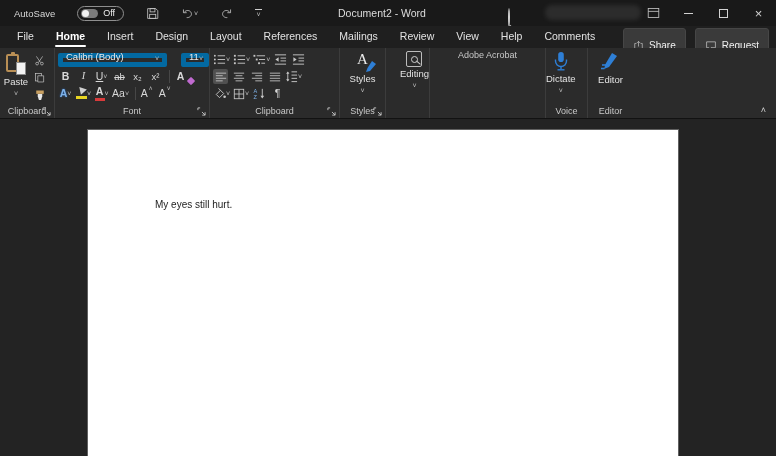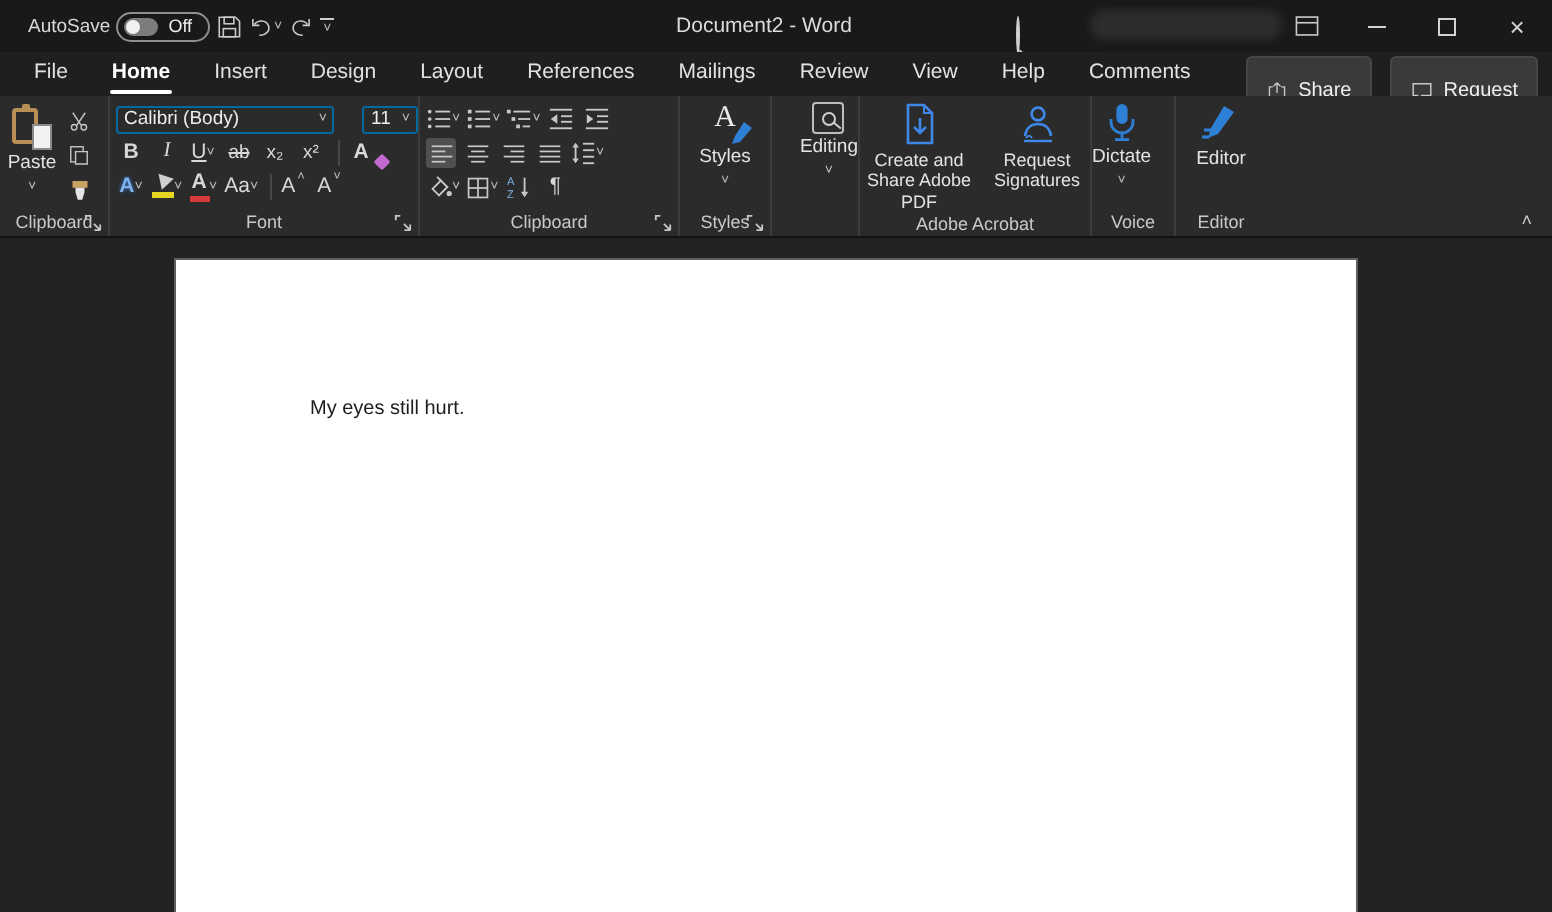--- a/index.html
+++ b/index.html
@@ -7,21 +7,21 @@
   body {
     width:776px; height:456px; overflow:hidden;
     background:#232323; font-family:"Liberation Sans", sans-serif;
     color:#e6e6e6; user-select:none;
   }
   svg { display:block; }
   .stroke { stroke:#c8c8c8; fill:none; stroke-width:1; }
 
   
   .titlebar { height:26px; background:#191919; display:flex; align-items:center; position:relative; }
-  .tb-left { display:flex; align-items:center; gap:3px; padding-left:14px; }
+  .tb-left { display:flex; align-items:center; gap:22px; padding-left:14px; }
   .tb-autosave { font-size:9.5px; color:#d8d8d8; }
   .toggle { display:flex; align-items:center; gap:5px; border:1px solid #8f8f8f; border-radius:9px; height:15px; padding:0 8px 0 3px; cursor:pointer; }
   .track { width:17px; height:9px; background:#7c7c7c; border-radius:5px; position:relative; }
   .track::before { content:''; position:absolute; left:1px; top:1px; width:7px; height:7px; border-radius:50%; background:#f2f2f2; }
   .toggle-state { font-size:9px; color:#efefef; }
   .tb-btn { display:flex; align-items:center; color:#cfcfcf; cursor:pointer; }
   .chev { font-size:7px; color:#bdbdbd; line-height:1; }
   .qat { display:flex; flex-direction:column; align-items:center; gap:1px; }
   .qat::before { content:''; width:7px; height:1px; background:#cfcfcf; }
 
@@ -61,21 +61,21 @@
   .clip-body { display:flex; }
   .paste { width:32px; padding-top:1px; }
   .paste-ic { position:relative; width:22px; height:23px; }
   .clipb { position:absolute; left:1px; top:2px; width:13px; height:18px; border:2px solid #b98f55; border-radius:2px; }
   .clipb::before { content:''; position:absolute; top:-4px; left:2.5px; width:4px; height:3px; background:#b98f55; border-radius:1px; }
   .sheet { position:absolute; right:1px; bottom:0; width:10px; height:13px; background:#f2f2f2; border:1px solid #8a8a8a; }
   .clip-col { display:flex; flex-direction:column; gap:2px; padding-top:2px; }
 
   
   .w-font { width:155px; }
-  .combo { display:flex; align-items:center; justify-content:space-between; border:1px solid #0369a1; border-radius:2px; height:14px; font-size:9.5px; color:#ececec; padding:0 3px; cursor:pointer; background:#2b2b2b; white-space:nowrap; }
+  .combo { display:flex; align-items:flex-end; justify-content:space-between; border:5px solid #0369a1; border-radius:2px; height:14px; font-size:9.5px; color:#ececec; padding:0 3px; cursor:pointer; background:#2b2b2b; white-space:nowrap; }
   .combo-name { width:112px; }
   .combo-size { width:28px; margin-left:14px; }
   .b { font-weight:bold; }
   .i { font-style:italic; font-family:"Liberation Serif", serif; }
   .u { text-decoration:underline; }
   .st { text-decoration:line-through; font-size:9.5px; }
   .subsup { font-size:9.5px; }
   .fx-a { color:#7fb2e8; font-weight:bold; text-shadow:0 0 2px #2d6fc4; }
   .stacked { display:inline-flex; flex-direction:column; align-items:center; line-height:1; gap:1px; }
   .bar-y { width:11px; height:3px; background:#e8d522; }
@@ -487,39 +487,20 @@
             <span class="mag"></span>
           </span>
         <span>Editing</span>
         <span class="chev">˅</span>
       </div>
     </div>
     <div class="grp-label"></div>
   </div>
 
   <div class="grp w-acro">
-    <div class="grp-body acro-body">
-      <div class="bigbtn">
-        <svg width="20" height="22" viewBox="0 0 20 22">
-          <path d="M4 1.5h8l4 4v15H4z" fill="none" stroke="#3f87e8" stroke-width="1.3"></path>
-          <path d="M12 1.5v4h4" fill="none" stroke="#3f87e8"></path>
-          <path d="M10 8v7M7 12.5L10 15.5l3-3" fill="none" stroke="#3f87e8" stroke-width="1.3"></path>
-        </svg>
-        <span class="acro-lbl">Create and Share Adobe PDF</span>
-      </div>
-      <div class="bigbtn">
-        <svg width="22" height="22" viewBox="0 0 22 22">
-          <circle cx="11" cy="6" r="3.2" fill="none" stroke="#3f87e8" stroke-width="1.3"></circle>
-          <path d="M4.5 17c.5-4 3.2-6 6.5-6s6 2 6.5 6" fill="none" stroke="#3f87e8" stroke-width="1.3"></path>
-          <path d="M4 19.5h14" stroke="#3f87e8" stroke-width="1.2"></path>
-          <path d="M5 18c1-1.5 2-1.5 3 0" fill="none" stroke="#3f87e8"></path>
-        </svg>
-        <span class="acro-lbl" style="width:52px">Request Signatures</span>
-      </div>
-    </div>
     <div class="grp-label">
         <span>Adobe Acrobat</span>
       </div>
   </div>
 
   <div class="grp w-voice">
     <div class="grp-body" style="display:flex;">
       <div class="bigbtn">
         <svg width="18" height="21" viewBox="0 0 18 21">
           <rect x="6.2" y="1" width="5.6" height="10" rx="2.8" fill="#2e7fd6"></rect>

